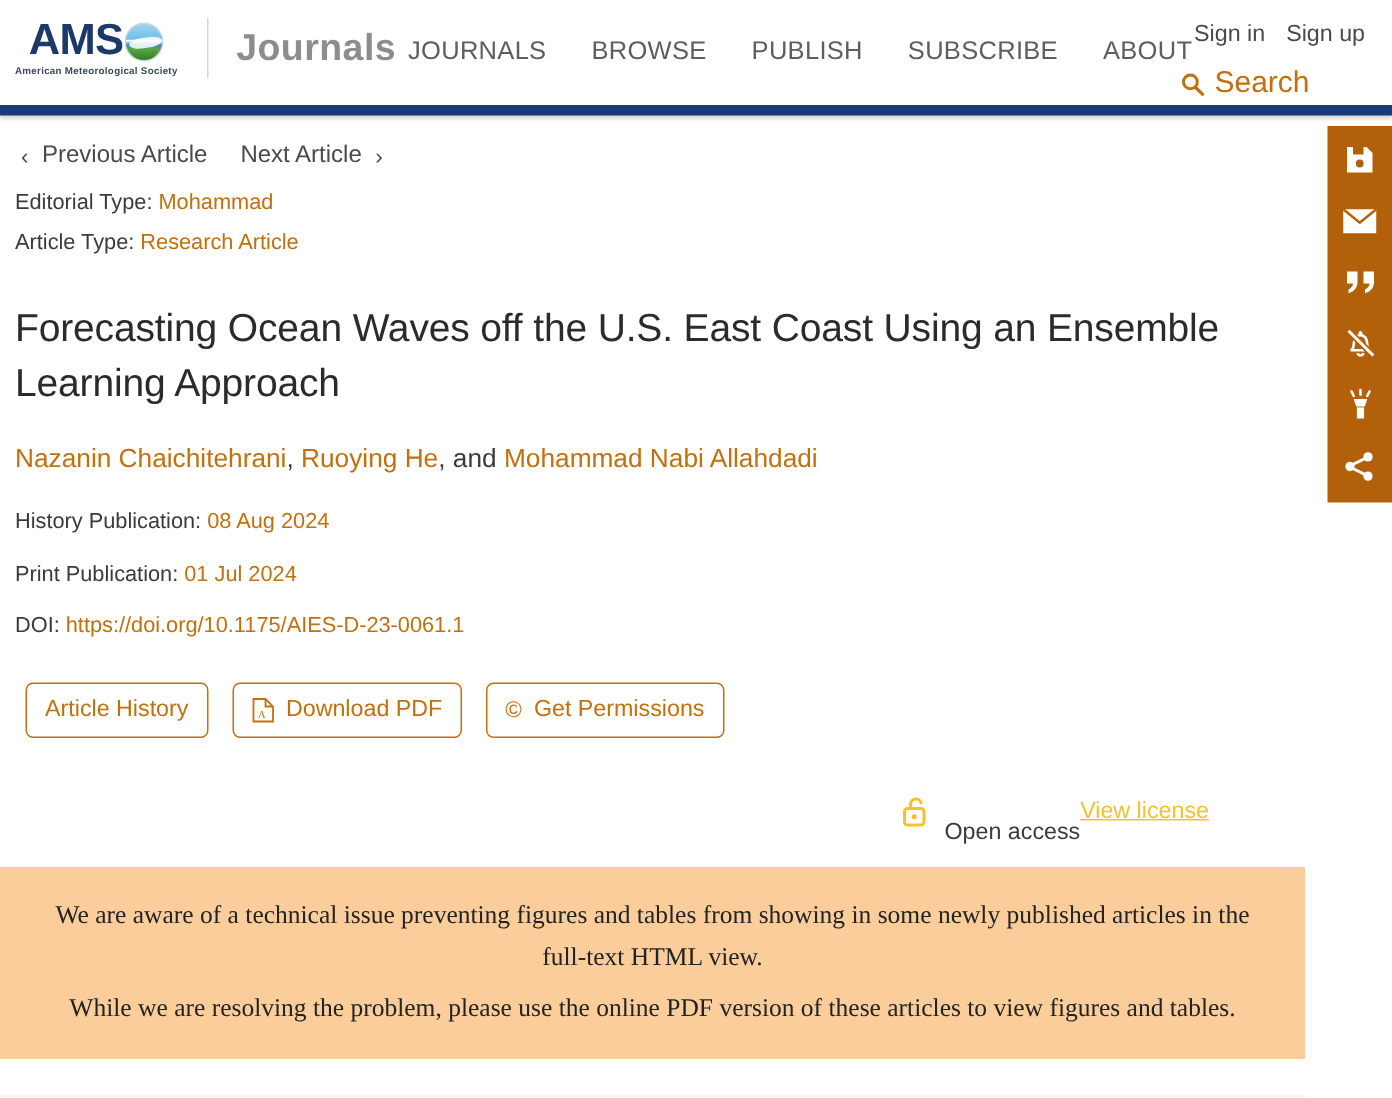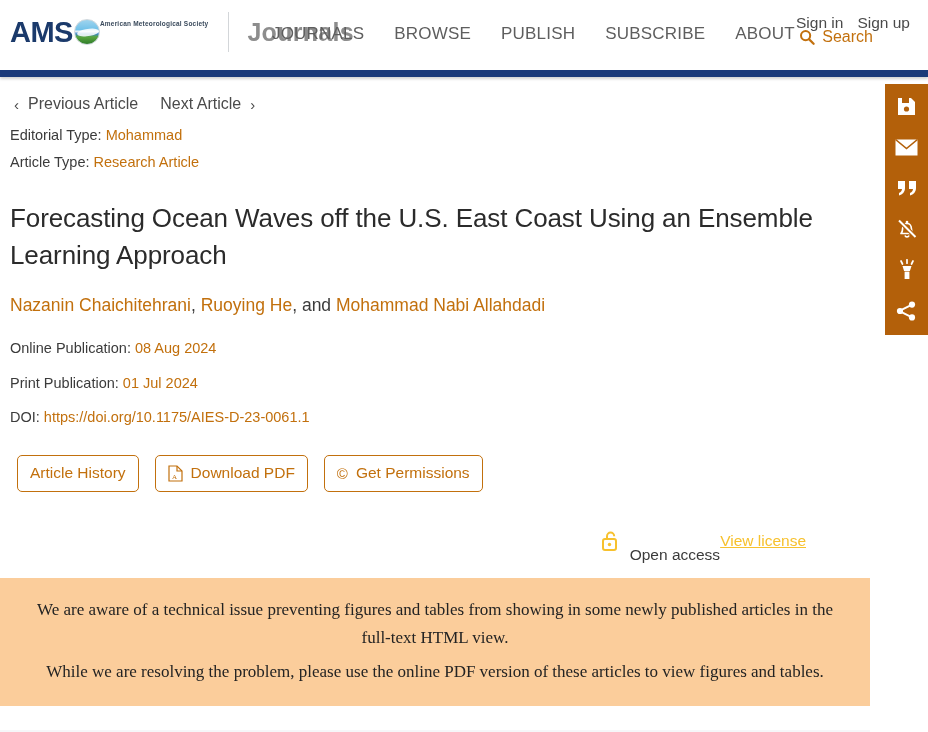--- a/index.html
+++ b/index.html
@@ -19,22 +19,22 @@
     background: #ffffff;
   }
   .logo-block {
     position: absolute;
     left: 10px; top: 12px;
     display: flex;
     align-items: center;
   }
   .ams-mark {
     display: flex;
-    flex-direction: row;
-    align-items: flex-start;
+    flex-direction: column;
+    align-items: center;
   }
   .ams-row { display: flex; align-items: center; }
   .ams-letters {
     font-family: "Liberation Sans", sans-serif;
     font-weight: bold;
     font-size: 29px;
     letter-spacing: -0.5px;
     color: #1b3a6b;
     line-height: 1;
   }
@@ -93,26 +93,26 @@
     display: flex;
     gap: 14px;
   }
   .user-links a {
     font-size: 15.5px;
     color: #4a4a4a;
     text-decoration: none;
   }
   .search-link {
     position: absolute;
-    right: 55px; top: 28px;
+    right: 55px; top: 44px;
     display: flex;
     align-items: center;
     gap: 7px;
     color: #c2700d;
-    font-size: 16px;
+    font-size: 20px;
     text-decoration: none;
     cursor: pointer;
   }
   .search-ico { width: 16px; height: 16px; display: block; }
 
   
   .navy-bar {
     width: 928px; height: 7px;
     background: #1b3a7a;
     box-shadow: 0 2px 3px rgba(0,0,0,.18);
@@ -336,21 +336,21 @@
 
   <div class="authors">
     <a href="#">Nazanin Chaichitehrani</a><span>,</span>
     <a href="#">Ruoying He</a><span>,</span>
     <span>and</span>
     <a href="#">Mohammad Nabi Allahdadi</a>
   </div>
 
   <div class="pubmeta">
     <div class="meta-line">
-      <span>Online Publication:</span>
+      <span>History Publication:</span>
       <span class="val">08 Aug 2024</span>
     </div>
     <div class="meta-line">
       <span>Print Publication:</span>
       <span class="val">01 Jul 2024</span>
     </div>
     <div class="meta-line">
       <span>DOI:</span>
       <a class="val" href="#">https://doi.org/10.1175/AIES-D-23-0061.1</a>
     </div>

